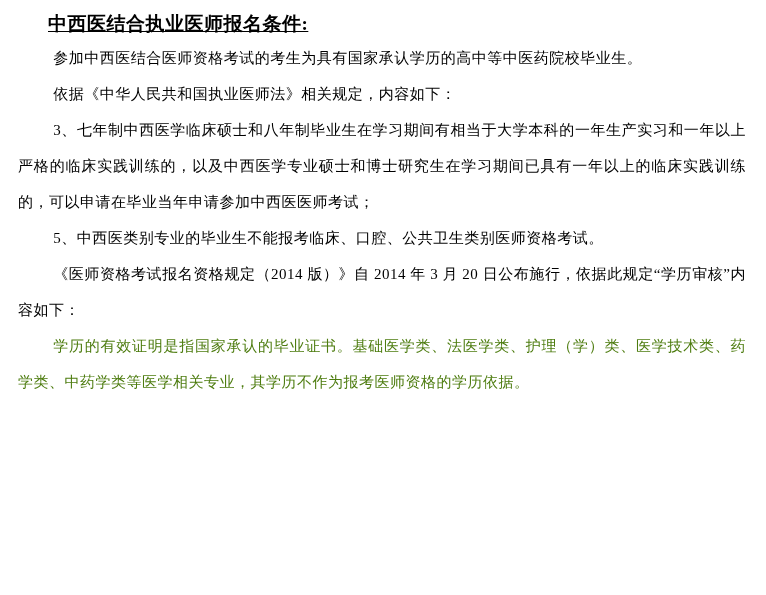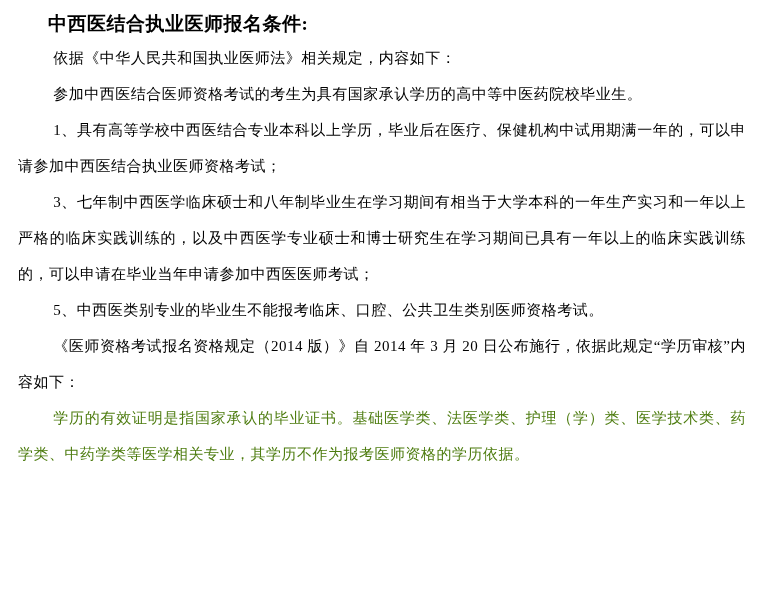--- a/index.html
+++ b/index.html
@@ -26,44 +26,44 @@
   }
   .doc-title {
     margin: 0;
     padding: 2px 0 0 30px;
     font-size: 19px;
     font-weight: bold;
     line-height: 32px;
     letter-spacing: 0.5px;
     color: #000000;
     text-align: left;
+    text-decoration: underline;
   }
   .para {
     margin: 0;
     text-indent: 2.35em;
   }
   .red {
     color: #ff0000;
   }
   .black {
     color: #000000;
   }
 </style>
 </head>
 <body style="background: rgb(255, 255, 255);">
 
 <div class="doc">
 
   <p class="doc-title">中西医结合执业医师报名条件:</p>
 
+  <p class="para">参加中西医结合医师资格考试的考生为具有国家承认学历的高中等中医药院校毕业生。</p>
+
   <p class="para">依据《中华人民共和国执业医师法》相关规定，内容如下：</p>
 
-  <p class="para">参加中西医结合医师资格考试的考生为具有国家承认学历的高中等中医药院校毕业生。</p>
-
-  <p class="para">1、具有高等学校中西医结合专业本科以上学历，毕业后在医疗、保健机构中试用期满一年的，可以申请参加中西医结合执业医师资格考试；</p>
 
 
   <p class="para">3、七年制中西医学临床硕士和八年制毕业生在学习期间有相当于大学本科的一年生产实习和一年以上严格的临床实践训练的，以及中西医学专业硕士和博士研究生在学习期间已具有一年以上的临床实践训练的，可以申请在毕业当年申请参加中西医医师考试；</p>
 
   <p class="para">5、中西医类别专业的毕业生不能报考临床、口腔、公共卫生类别医师资格考试。</p>
 
   <p class="para">《医师资格考试报名资格规定（2014 版）》自 2014 年 3 月 20 日公布施行，依据此规定“学历审核”内容如下：</p>
 
   <p class="para red" style="color: #4d7c0f;">学历的有效证明是指国家承认的毕业证书。基础医学类、法医学类、护理（学）类、医学技术类、药学类、中药学类等医学相关专业，其学历不作为报考医师资格的学历依据。</p>
 

